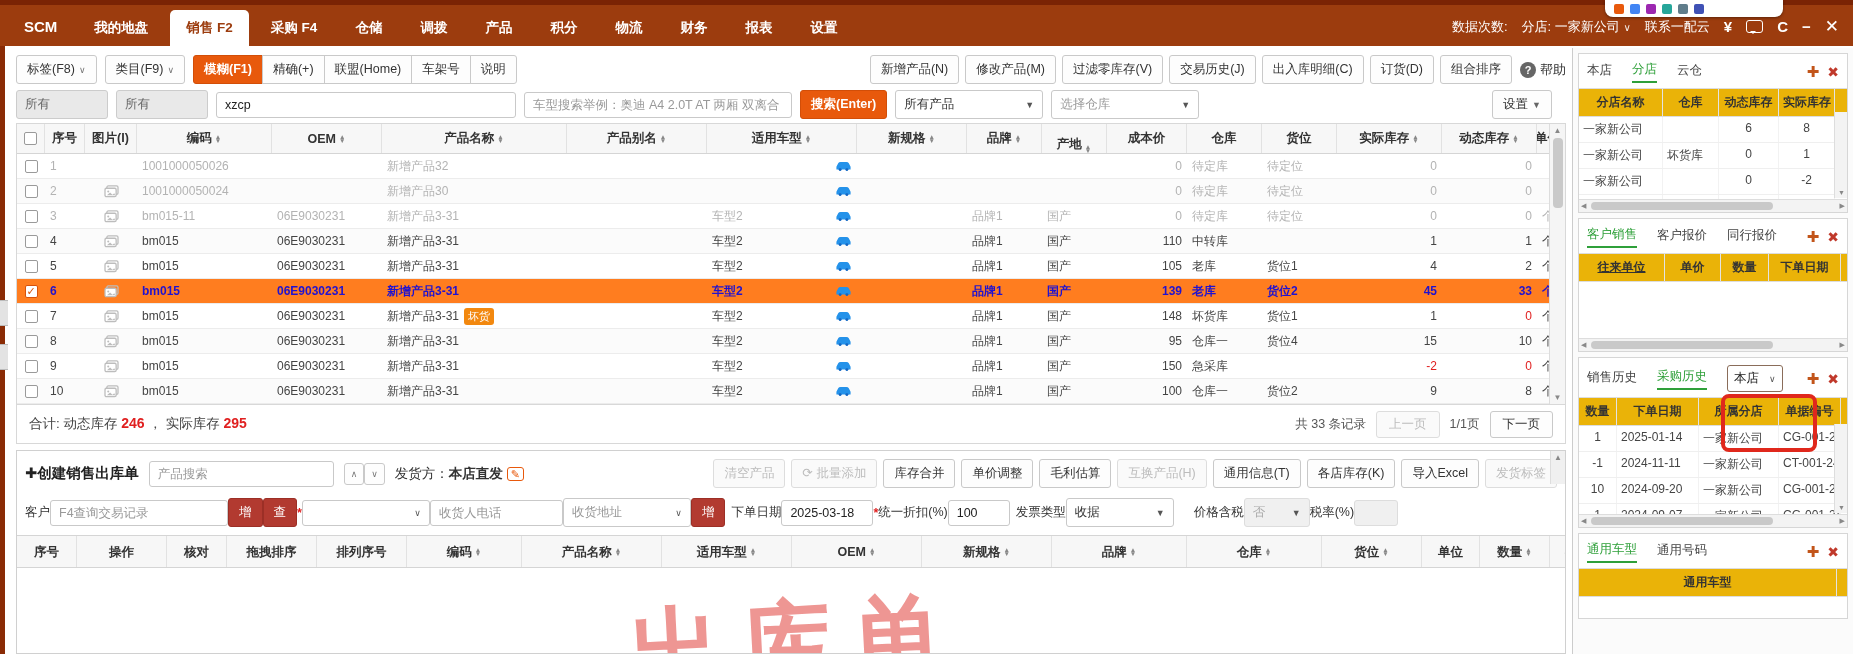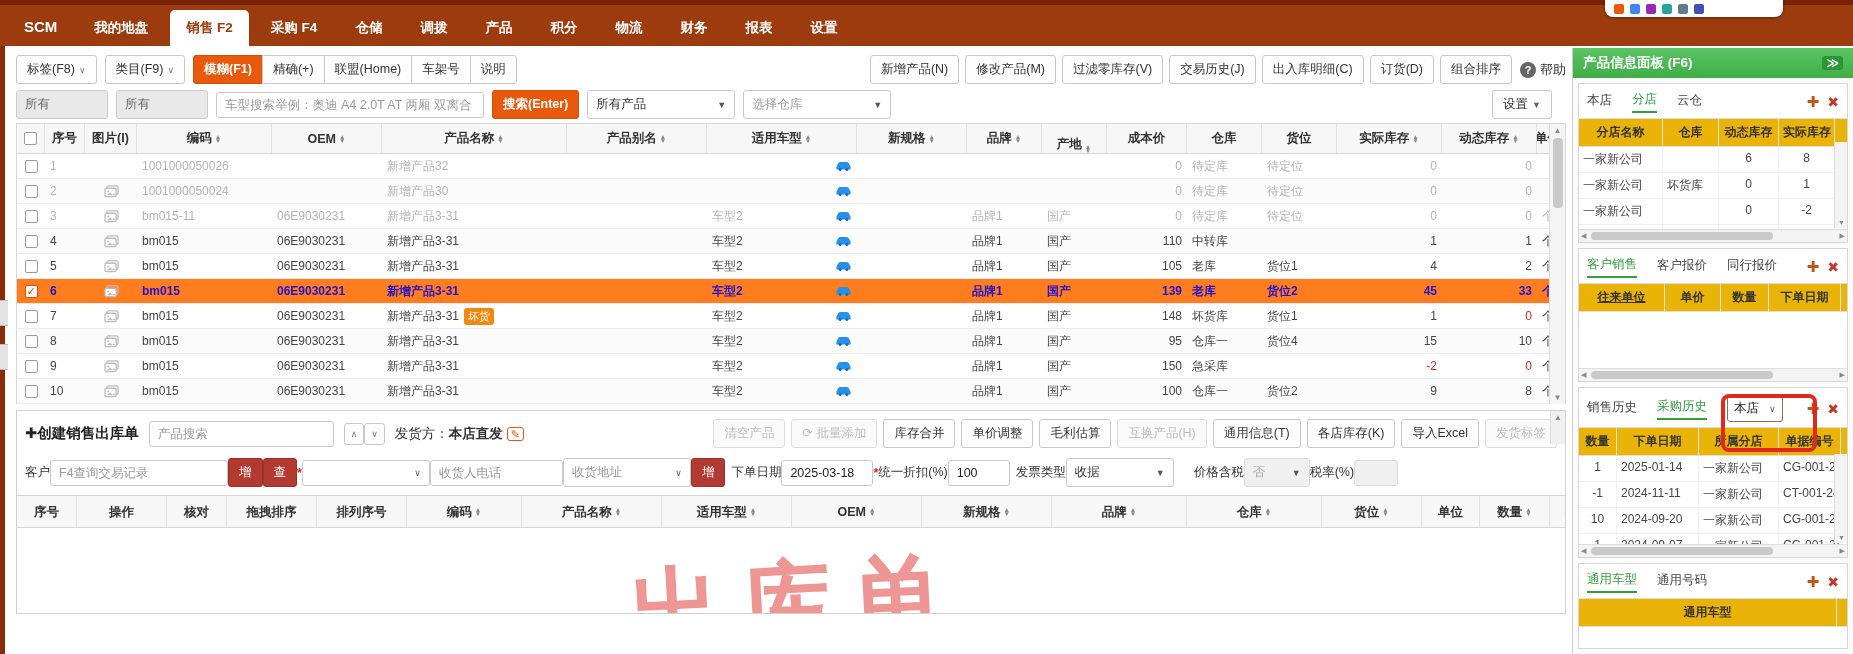--- a/index.html
+++ b/index.html
@@ -130,20 +130,30 @@
         <div class="menu-item">采购 F4</div>
         <div class="menu-item">仓储</div>
         <div class="menu-item">调拨</div>
         <div class="menu-item">产品</div>
         <div class="menu-item">积分</div>
         <div class="menu-item">物流</div>
         <div class="menu-item">财务</div>
         <div class="menu-item">报表</div>
         <div class="menu-item">设置</div>
       </div>
+    <div class="tb-right">
+      <span class="lbl">数据次数:</span>
+      <span class="lbl"><span>分店: 一家新公司</span> <span class="caret-sm">∨</span></span>
+      <span class="lbl">联系一配云</span>
+      <span class="winbtn">¥</span>
+      <span class="bubble-icon"></span>
+      <span class="winbtn">C</span>
+      <span class="winbtn">−</span>
+      <span class="winbtn" style="font-size:17px">✕</span>
+    </div>
   </div>
   <div class="ext-pill">
     <span class="ext-dot" style="background:#e8590c"></span>
     <span class="ext-dot" style="background:#4285f4"></span>
     <span class="ext-dot" style="background:#9c27b0"></span>
     <span class="ext-dot" style="background:#26a69a"></span>
     <span class="ext-dot" style="background:#607d8b"></span>
     <span class="ext-dot" style="background:#3f51b5"></span>
   </div>
 
@@ -177,20 +187,21 @@
         </span>
       <span class="help">
           <span class="q">?</span>
           <span>帮助</span>
         </span>
     </div>
 
     <div class="searchrow">
       <span class="gsel">所有</span>
       <span class="gsel">所有</span>
+      <input class="input" style="width: 300px;" value="xzcp">
       <input class="input" style="width: 268px;" placeholder="车型搜索举例：奥迪 A4 2.0T AT 两厢 双离合">
       <span class="btn orange">搜索(Enter)</span>
       <span class="selectbox" style="width:148px">
           <span>所有产品</span>
           <span class="car">▼</span>
         </span>
       <span class="selectbox" style="width:148px">
           <span class="ph">选择仓库</span>
           <span class="car">▼</span>
         </span>
@@ -568,20 +579,35 @@
             <div class="pt-c" style="width: 22px; flex: 0 0 auto;">个</div>
           </div>
         </div>
       <div class="vscroll">
           <span style="margin-top:2px">▲</span>
           <span class="vthumb" style="height:70px"></span>
           <span style="margin-top:auto;margin-bottom:2px">▼</span>
         </div>
     </div>
 
+    <div class="totalsrow">
+      <span>
+        <span>合计: 动态库存</span>
+        <b class="red">246</b>
+        <span>，</span>
+        <span>实际库存</span>
+        <b class="red">295</b>
+      </span>
+      <span class="pg">
+        <span>共 33 条记录</span>
+        <span class="btn disabled">上一页</span>
+        <span>1/1页</span>
+        <span class="btn">下一页</span>
+      </span>
+    </div>
 
     <div class="orderpanel">
       <div class="createrow">
         <span class="createtitle"><span>✚</span><span>创建销售出库单</span></span>
         <input class="input" style="width: 185px;" placeholder="产品搜索">
         <span class="stepper">
             <span class="btn">∧</span>
             <span class="btn">∨</span>
           </span>
         <span class="shipper"><span>发货方：</span><b>本店直发</b><span class="editicon">✎</span></span>
@@ -649,24 +675,20 @@
           <div class="pt-hc" style="width: 58px; flex: 0 0 auto; height: 32px;">单位</div>
           <div class="pt-hc" style="width: 70px; flex: 0 0 auto; height: 32px;">数量 <span class="sorticon">▲<br>▼</span></div>
           <div class="pt-hc" style="width: 80px; flex: 0 0 auto; height: 32px;">实售单价</div>
         </div>
       <div class="o-scrollup">▲</div>
       <div class="watermark">出库单</div>
     </div>
   </div>
 
   <div class="rpanel">
-    <div class="rp-head">
-      <span>产品信息面板 (F6)</span>
-      <span class="exp">≫</span>
-    </div>
     <div id="rp-boxes">
         <div class="rp-box">
           <div class="rp-tabs">
             <span class="rp-tab">本店</span>
             <span class="rp-tab active">分店</span>
             <span class="rp-tab">云仓</span>
             <span class="rp-icons">
               <span class="plus">✚</span>
               <span class="xmark">✖</span>
             </span>

